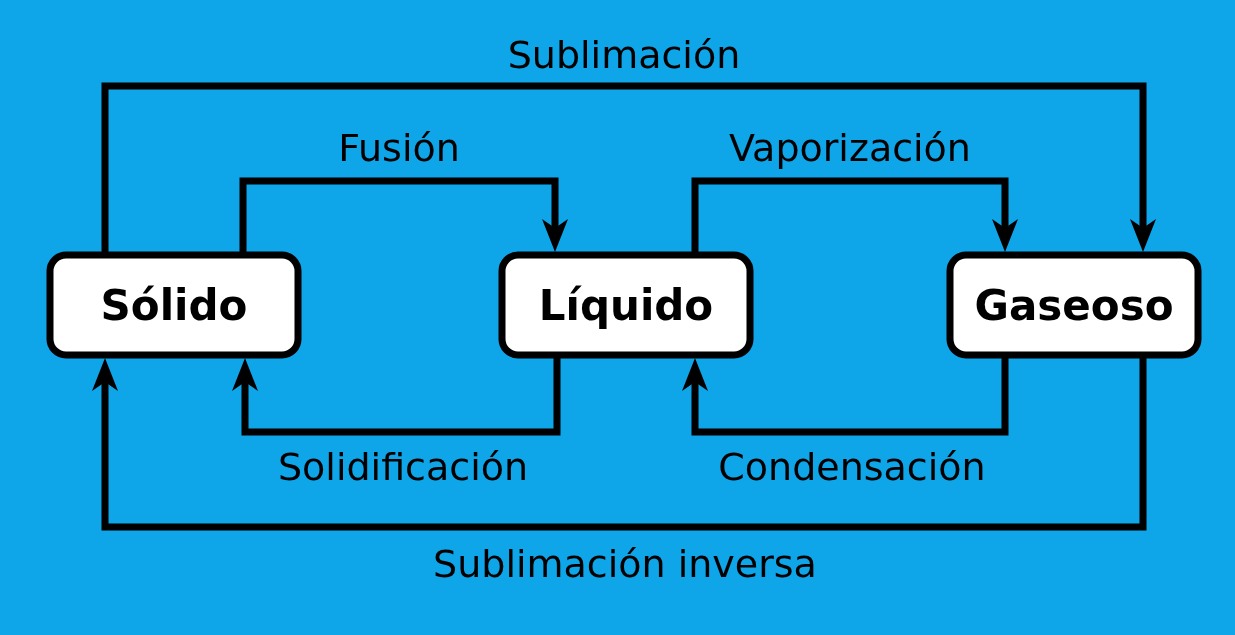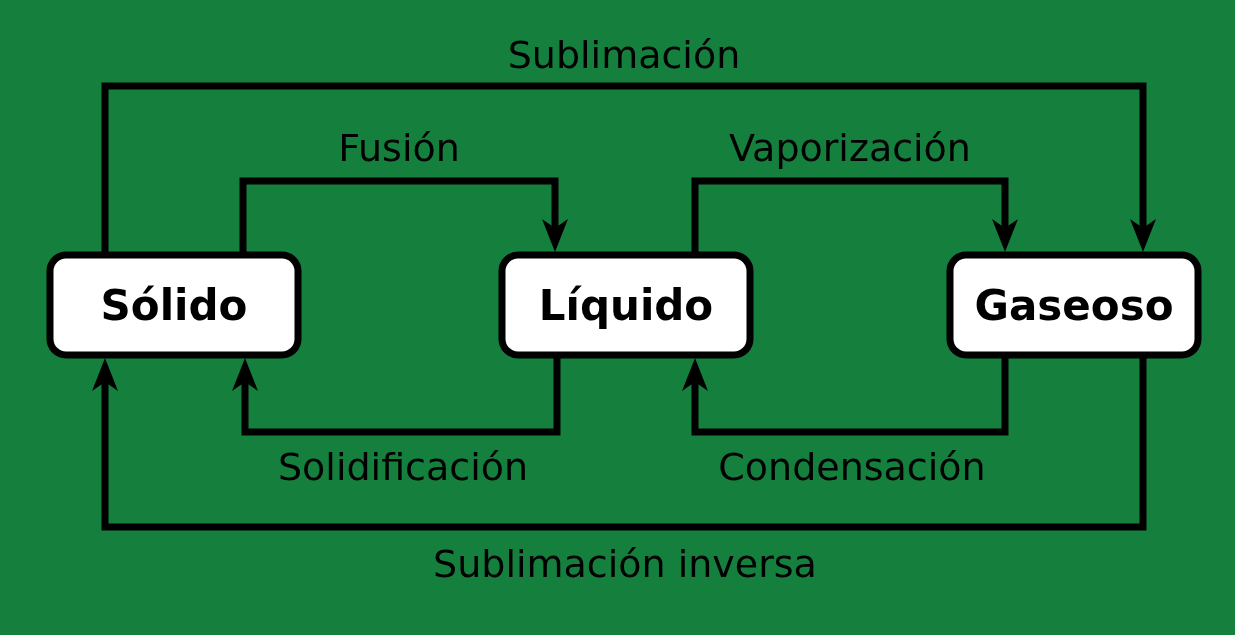--- a/index.html
+++ b/index.html
@@ -3,21 +3,21 @@
 <meta charset="utf-8">
 <style>
   html, body {
     margin: 0;
     padding: 0;
     background: #ffffff;
   }
   .stage {
     width: 1235px;
     height: 635px;
-    background: #15803d;
+    background: #0ea5e9;
     position: relative;
     overflow: hidden;
   }
   svg {
     display: block;
     font-family: "DejaVu Sans", sans-serif;
   }
   .node-box {
     fill: #ffffff;
     stroke: #000000;

